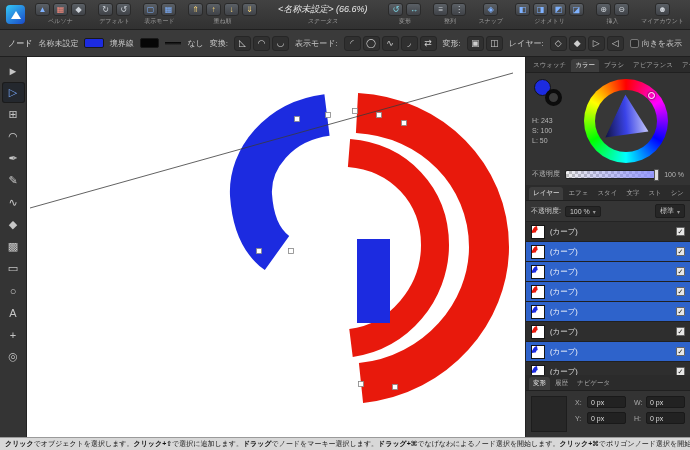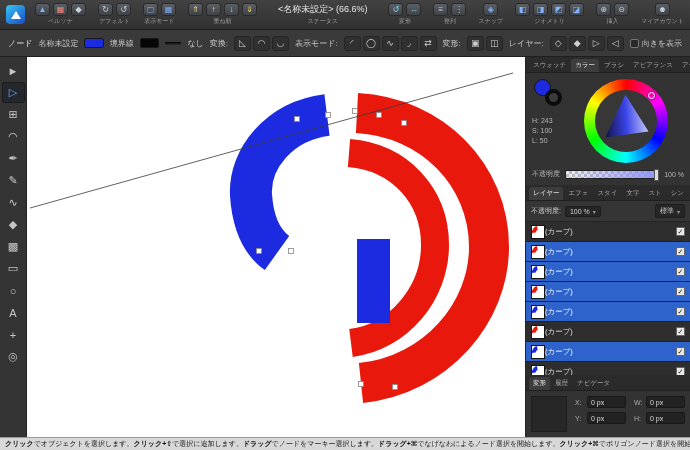--- a/index.html
+++ b/index.html
@@ -12,21 +12,21 @@
     display:flex;align-items:center;padding:0 6px;gap:10px;}
   .app-logo{width:19px;height:19px;border-radius:4px;background:linear-gradient(140deg,#35c8f5,#1a49c8);
     display:flex;align-items:center;justify-content:center;flex:0 0 auto;}
   .app-logo i{width:0;height:0;border-left:5px solid transparent;border-right:5px solid transparent;border-bottom:8px solid #fff;}
   .tb-groups{display:flex;gap:12px;align-items:center;}
   .tb-group{display:flex;flex-direction:column;align-items:center;gap:1px;}
   .tb-icons{display:flex;gap:3px;}
   .tb-icon{width:15px;height:13px;background:linear-gradient(#5b6066,#3f4247);border:1px solid #2a2a2a;border-radius:3px;
     display:flex;align-items:center;justify-content:center;font-size:8px;line-height:1;}
   .tb-label{font-size:6px;color:#9c9c9c;white-space:nowrap;}
-  .tb-title{flex:1;display:flex;flex-direction:column;align-items:center;gap:1px;min-width:0;}
+  .tb-title{flex:1;display:flex;flex-direction:column;align-items:center;gap:1px;min-width:0;font-style:italic;}
   .tb-doc{font-size:9px;color:#e6e6e6;white-space:nowrap;}
   .tblue{color:#7fb2ff}.tred{color:#ff8d7e}.tyellow{color:#ffd978}.tgray{color:#cfd4da}.tcyan{color:#7fd8e8}
 
   
   .contextbar{height:27px;background:#3a3a3a;border-bottom:1px solid #1f1f1f;display:flex;align-items:center;
     gap:6px;padding:0 8px;font-size:8px;color:#c9c9c9;white-space:nowrap;overflow:hidden;}
   .ctx-tool{color:#e8e8e8;text-align:right;}
   .swatch{width:26px;height:10px;border:1px solid #191919;border-radius:2px;display:inline-block;}
   .swatch.fill{background:var(--art-blue,#1c2be0);}
   .swatch.stroke{background:#060606;}
@@ -70,21 +70,21 @@
     background:linear-gradient(to right,rgba(58,58,58,0),rgba(137,141,255,.9)),
       repeating-conic-gradient(#bbb 0% 25%,#eee 0% 50%) 0 0/6px 6px;}
   .opacity-thumb{position:absolute;right:-1px;top:-2px;width:5px;height:12px;background:#ddd;border:1px solid #555;border-radius:1px;}
 
   .blend-row{display:flex;align-items:center;gap:4px;padding:3px 5px;background:#353535;border-bottom:1px solid #242424;font-size:7px;}
   .blend-box{background:#262626;border:1px solid #1d1d1d;border-radius:2px;padding:1px 4px;display:flex;gap:3px;align-items:center;}
   .caret{color:#999;font-size:6px;}
   .blend-mode-box{margin-left:auto;}
 
   .layer-list{flex:1;background:#282828;overflow:hidden;display:flex;flex-direction:column;}
-  .layer-row{height:20px;flex:0 0 20px;display:flex;align-items:center;padding:0 5px;
+  .layer-row{height:20px;flex:0 0 20px;display:flex;align-items:center;gap:5px;padding:0 5px;
     border-bottom:1px solid #202020;background:#2e2e2e;}
   .layer-row.selected{background:#2e63cb;}
   .thumb{width:14px;height:14px;background:#fff;border:1px solid #141414;position:relative;overflow:hidden;flex:0 0 auto;}
   .thumb i{position:absolute;inset:0;border:4px solid transparent;border-radius:50%;display:block;}
   .thumb.red i{border-left-color:var(--art-red);transform:rotate(35deg);}
   .thumb.blue i{border-left-color:var(--art-blue);transform:rotate(35deg);}
   .layer-label{flex:1;font-size:7.5px;color:#e0e0e0;}
   .layer-row.selected .layer-label{color:#fff;}
   .layer-check{width:9px;height:9px;background:#e8e8e8;border:1px solid #666;border-radius:1px;font-size:7px;color:#222;
     display:flex;align-items:center;justify-content:center;line-height:1;flex:0 0 auto;}

